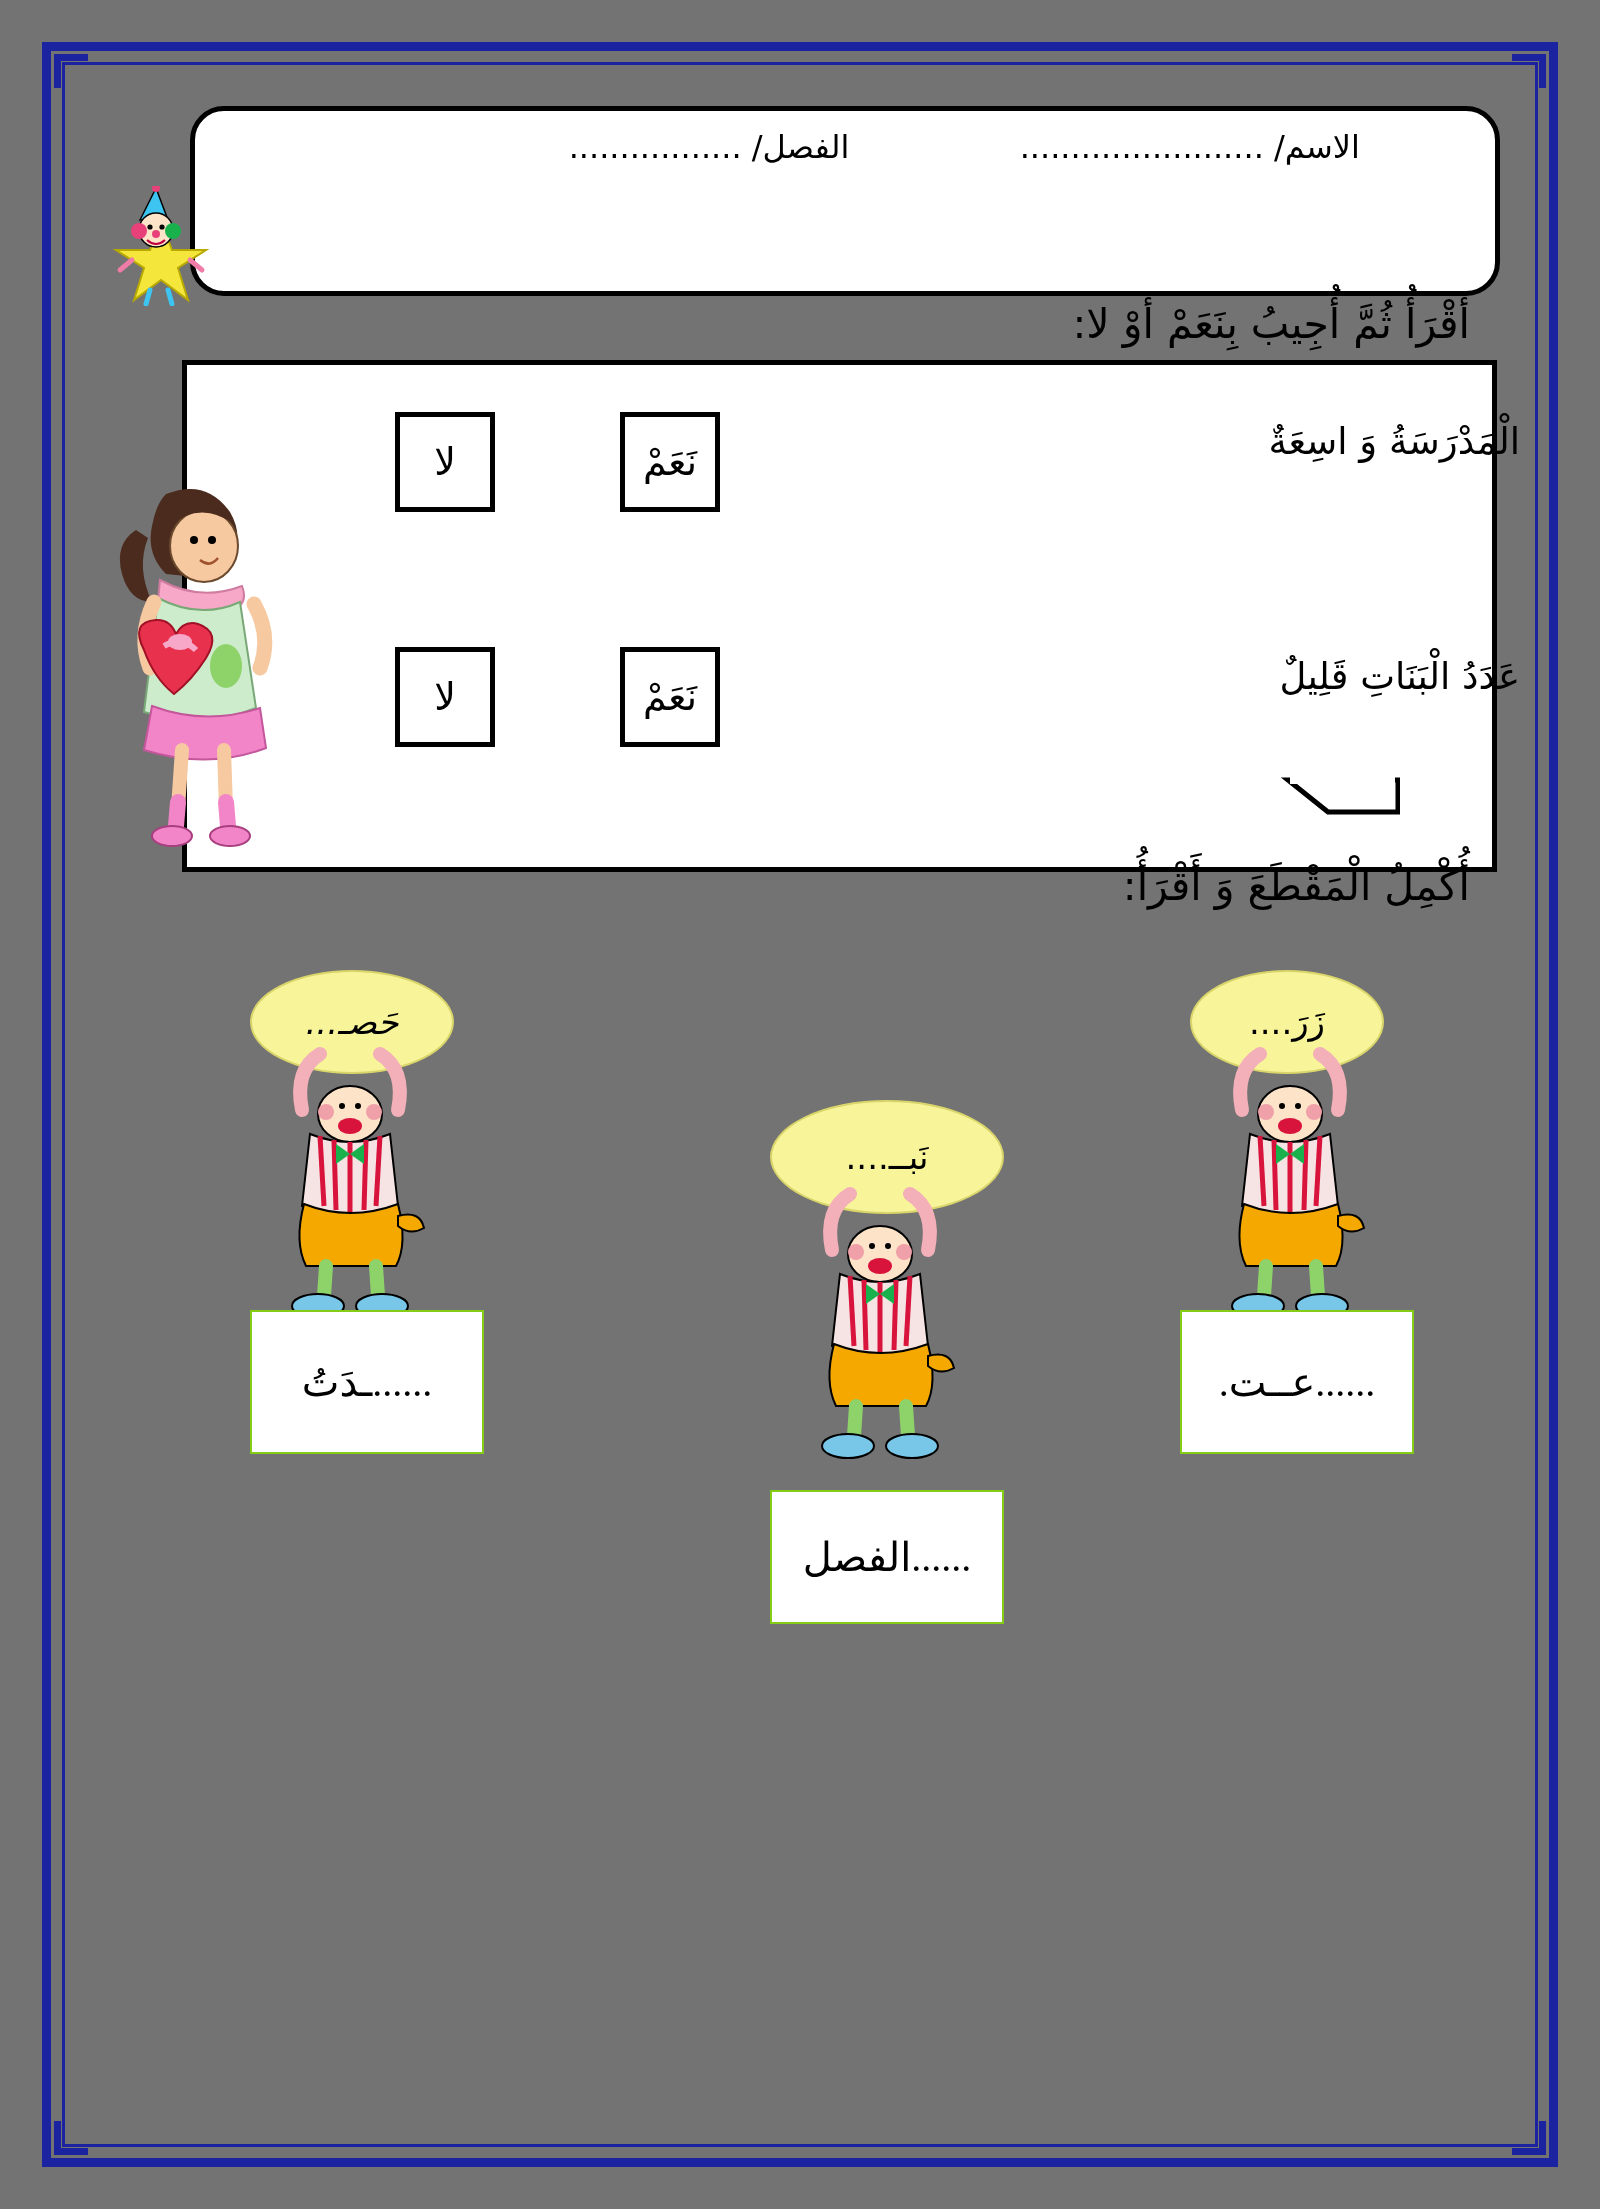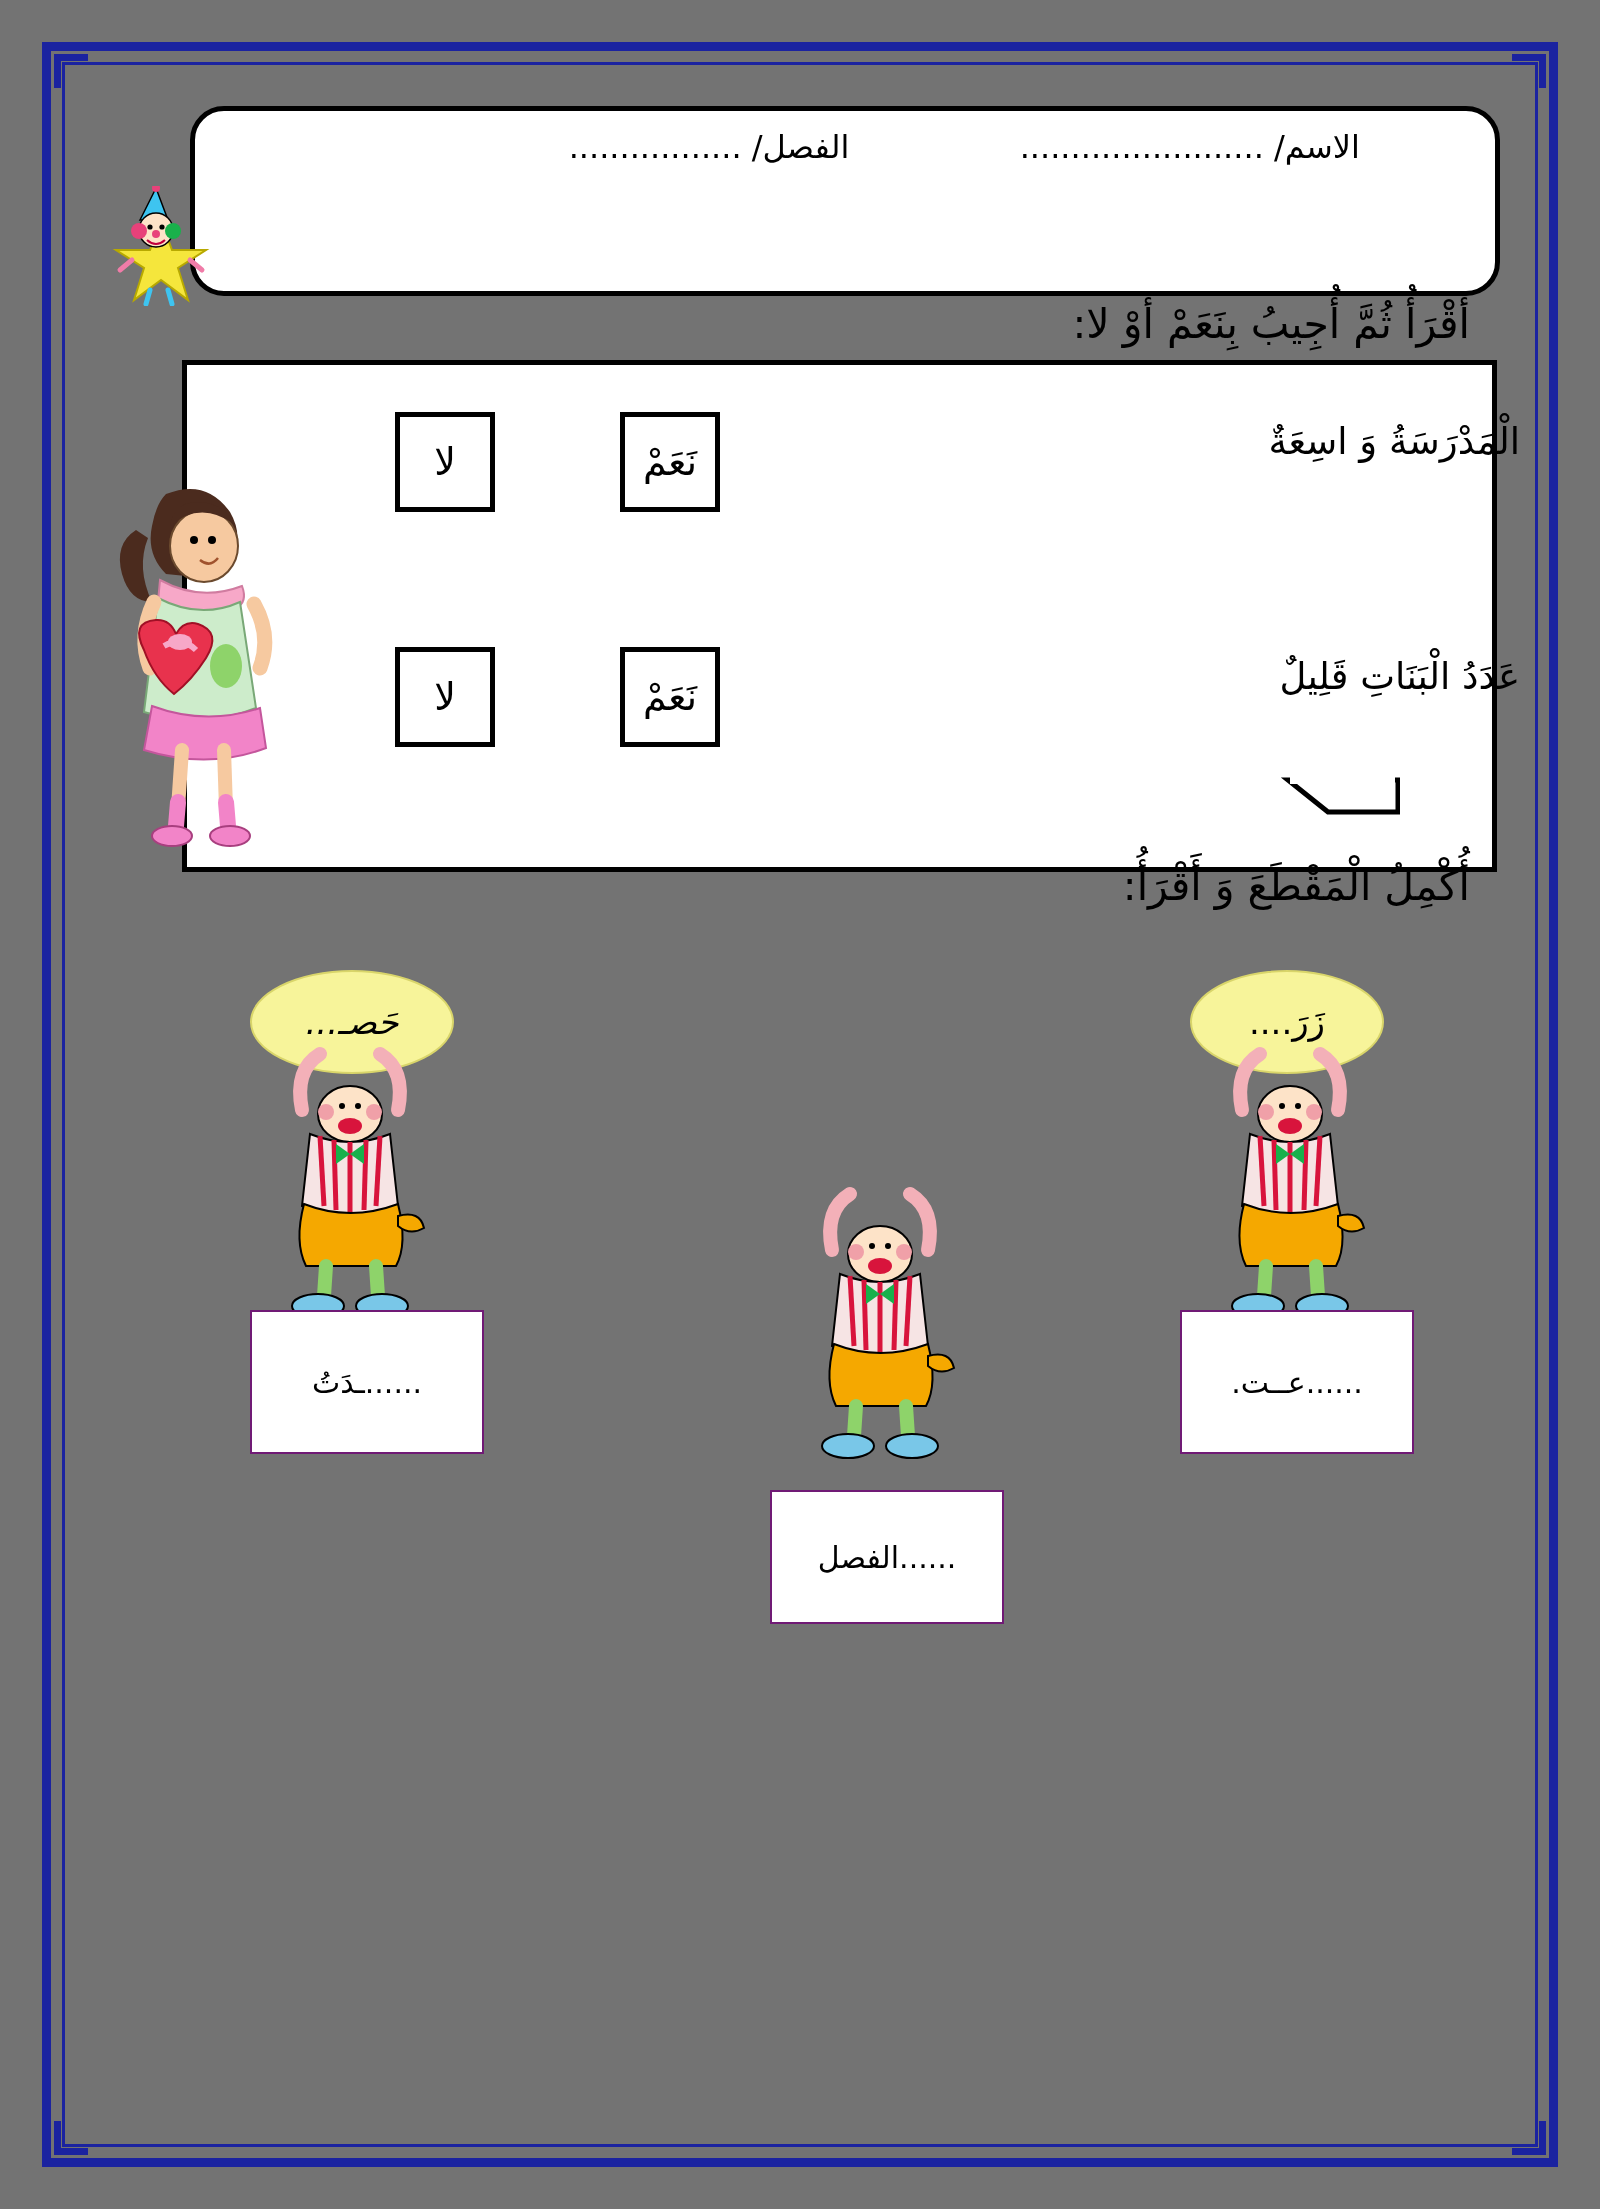--- a/index.html
+++ b/index.html
@@ -149,29 +149,30 @@
     display: flex;
     align-items: center;
     justify-content: center;
     font-size: 34px;
     color: #000;
     direction: rtl;
     white-space: nowrap;
   }
   .answer-box {
     position: absolute;
-    border: 2px solid #701a75;
+    border: 2px solid #84cc16;
     background: #fff;
     display: flex;
     align-items: center;
     justify-content: center;
-    font-size: 30px;
-    color: #000;
-    direction: rtl;
-    white-space: nowrap;
+    font-size: 40px;
+    color: #000;
+    direction: rtl;
+    white-space: nowrap;
+    font-family: Liberation Serif, serif;
   }
   .clown-body { position: absolute; }
 </style>
 </head>
 <body>
 
 <div class="page">
 
   <div class="border-outer"></div>
   <div class="border-inner"></div>
@@ -309,20 +310,21 @@
         <path d="M116 226 l2 30" stroke="#8ed36a" stroke-width="14" stroke-linecap="round"></path>
 
         <ellipse cx="58" cy="266" rx="26" ry="12" fill="#79c7e8" stroke="#000" stroke-width="2"></ellipse>
         <ellipse cx="122" cy="266" rx="26" ry="12" fill="#79c7e8" stroke="#000" stroke-width="2"></ellipse>
       </svg>
     </div>
     <div class="answer-box" style="left:0px; top:340px; width:230px; height:140px;">......عــت.</div>
   </div>
 
   <div class="clown-group" style="left:760px; top:1100px; width:290px; height:560px;">
+    <div class="bubble" style="left:10px; top:0px; width:230px; height:110px;">نَبــ....</div>
     <div class="clown-body" style="left:30px; top:80px;">
       <svg width="180" height="290" viewBox="0 0 180 290">
         <path d="M42 70 q-8 -40 18 -56" stroke="#f3b0b8" stroke-width="14" fill="none" stroke-linecap="round"></path>
         <path d="M138 70 q8 -40 -18 -56" stroke="#f3b0b8" stroke-width="14" fill="none" stroke-linecap="round"></path>
         <ellipse cx="90" cy="74" rx="32" ry="28" fill="#fde3c8" stroke="#000" stroke-width="2"></ellipse>
         <circle cx="66" cy="72" r="8" fill="#f0a0a8"></circle>
         <circle cx="114" cy="72" r="8" fill="#f0a0a8"></circle>
         <circle cx="82" cy="66" r="3" fill="#000"></circle>
         <circle cx="98" cy="66" r="3" fill="#000"></circle>
         <ellipse cx="90" cy="86" rx="12" ry="8" fill="#d8143c"></ellipse>

